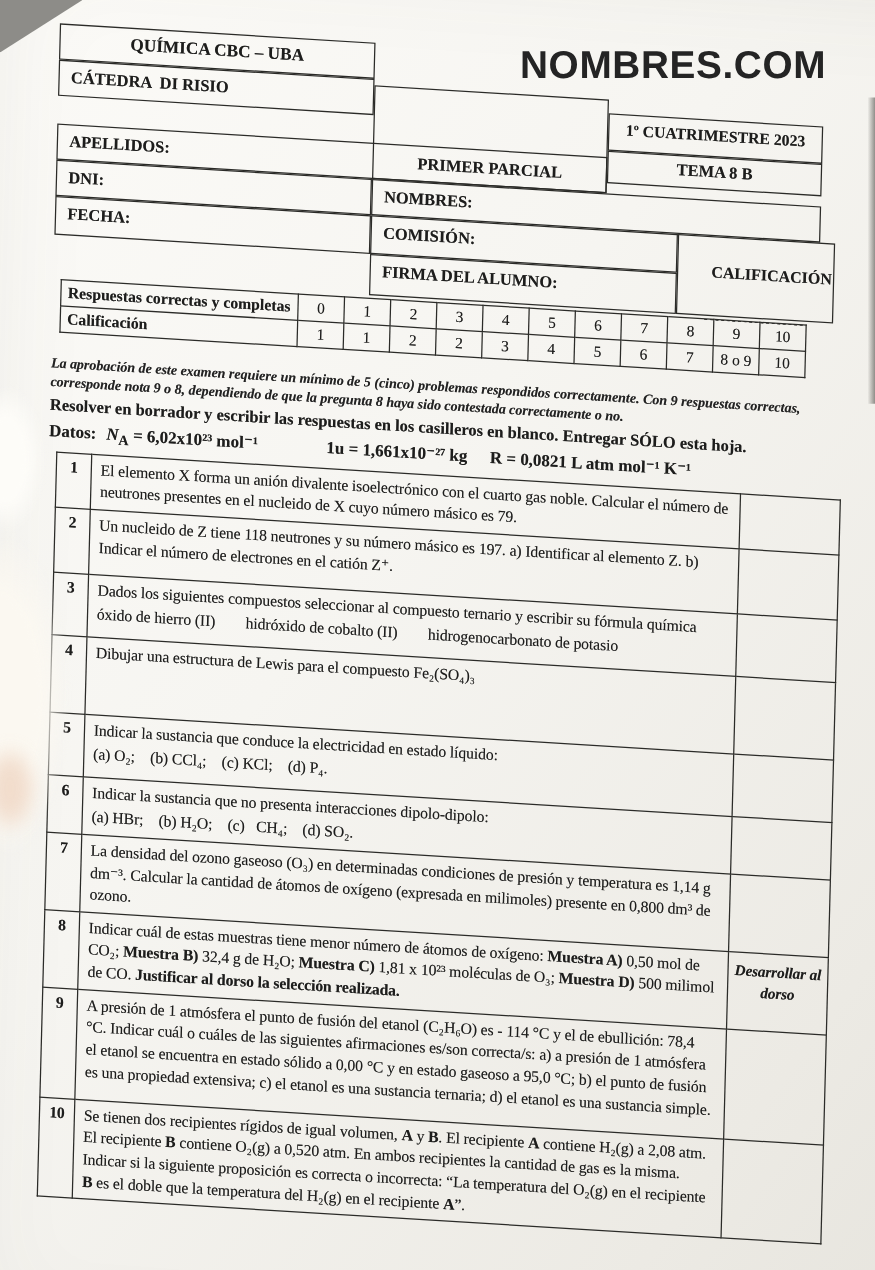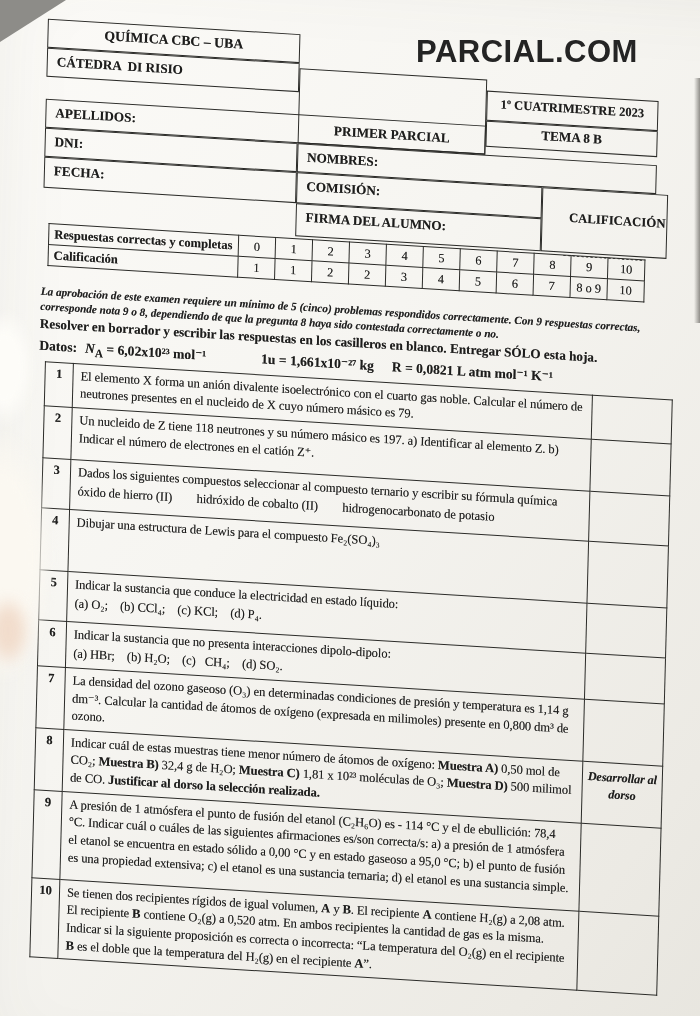--- a/index.html
+++ b/index.html
@@ -222,18 +222,18 @@
               <div class="qline"><span>Se tienen dos recipientes rígidos de igual volumen, </span><span class="bseg">A</span><span> y </span><span class="bseg">B</span><span>. El recipiente </span><span class="bseg">A</span><span> contiene H₂(g) a 2,08 atm. El recipiente </span><span class="bseg">B</span><span> contiene O₂(g) a 0,520 atm. En ambos recipientes la cantidad de gas es la misma. Indicar si la siguiente proposición es correcta o incorrecta: “La temperatura del O₂(g) en el recipiente </span><span class="bseg">B</span><span> es el doble que la temperatura del H₂(g) en el recipiente </span><span class="bseg">A</span><span>”.</span></div>
             </td>
     <td class="qans"></td>
   </tr>
         </tbody>
     </table>
 
   </div>
 </div>
 
-<div class="altillo">PARCIAL.COM</div>
+<div class="altillo">NOMBRES.COM</div>
 <div class="corner"></div>
 <div class="edge-right"></div>
 <div class="thumb thumb-1"></div>
 <div class="thumb thumb-2"></div>
 <div class="thumb thumb-tip"></div>
 
 </body></html>

